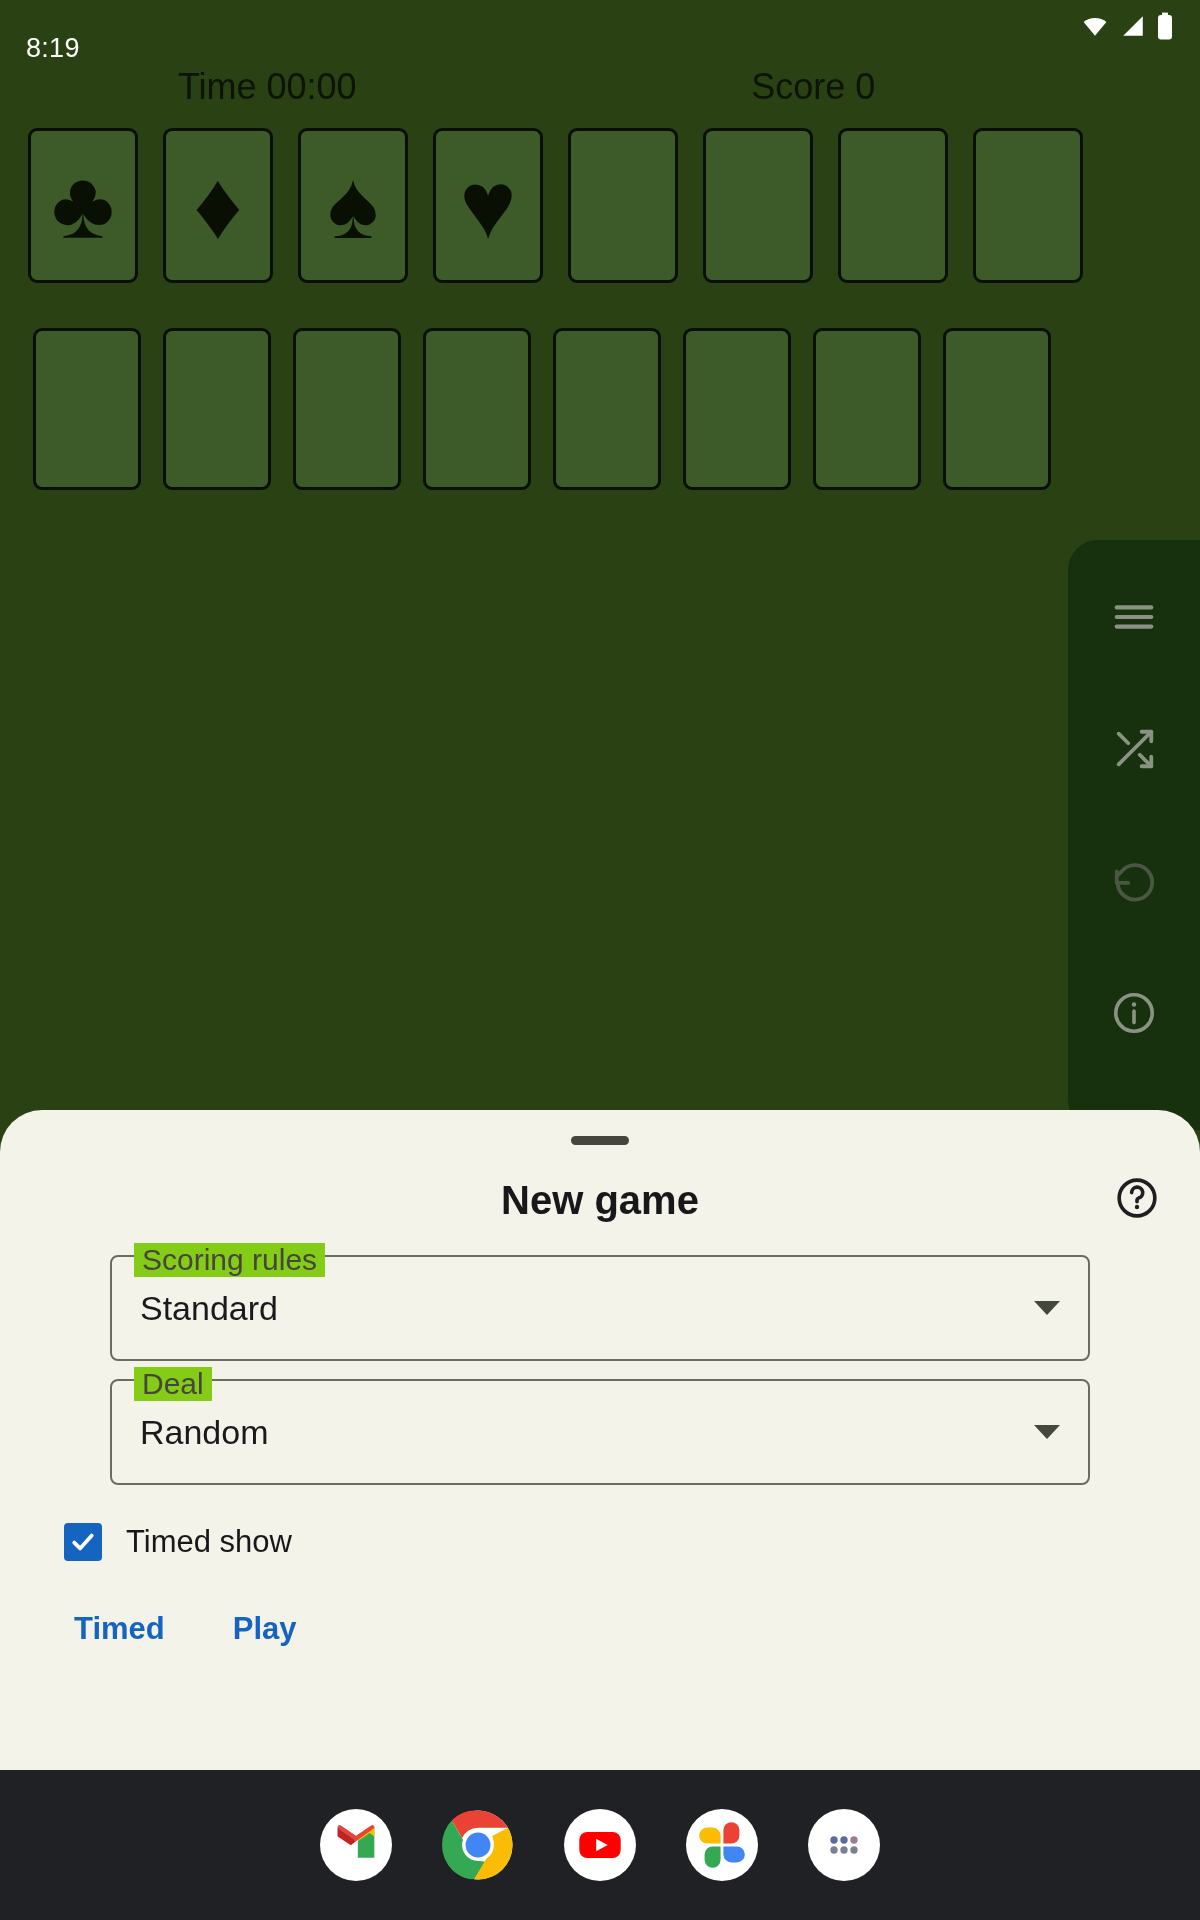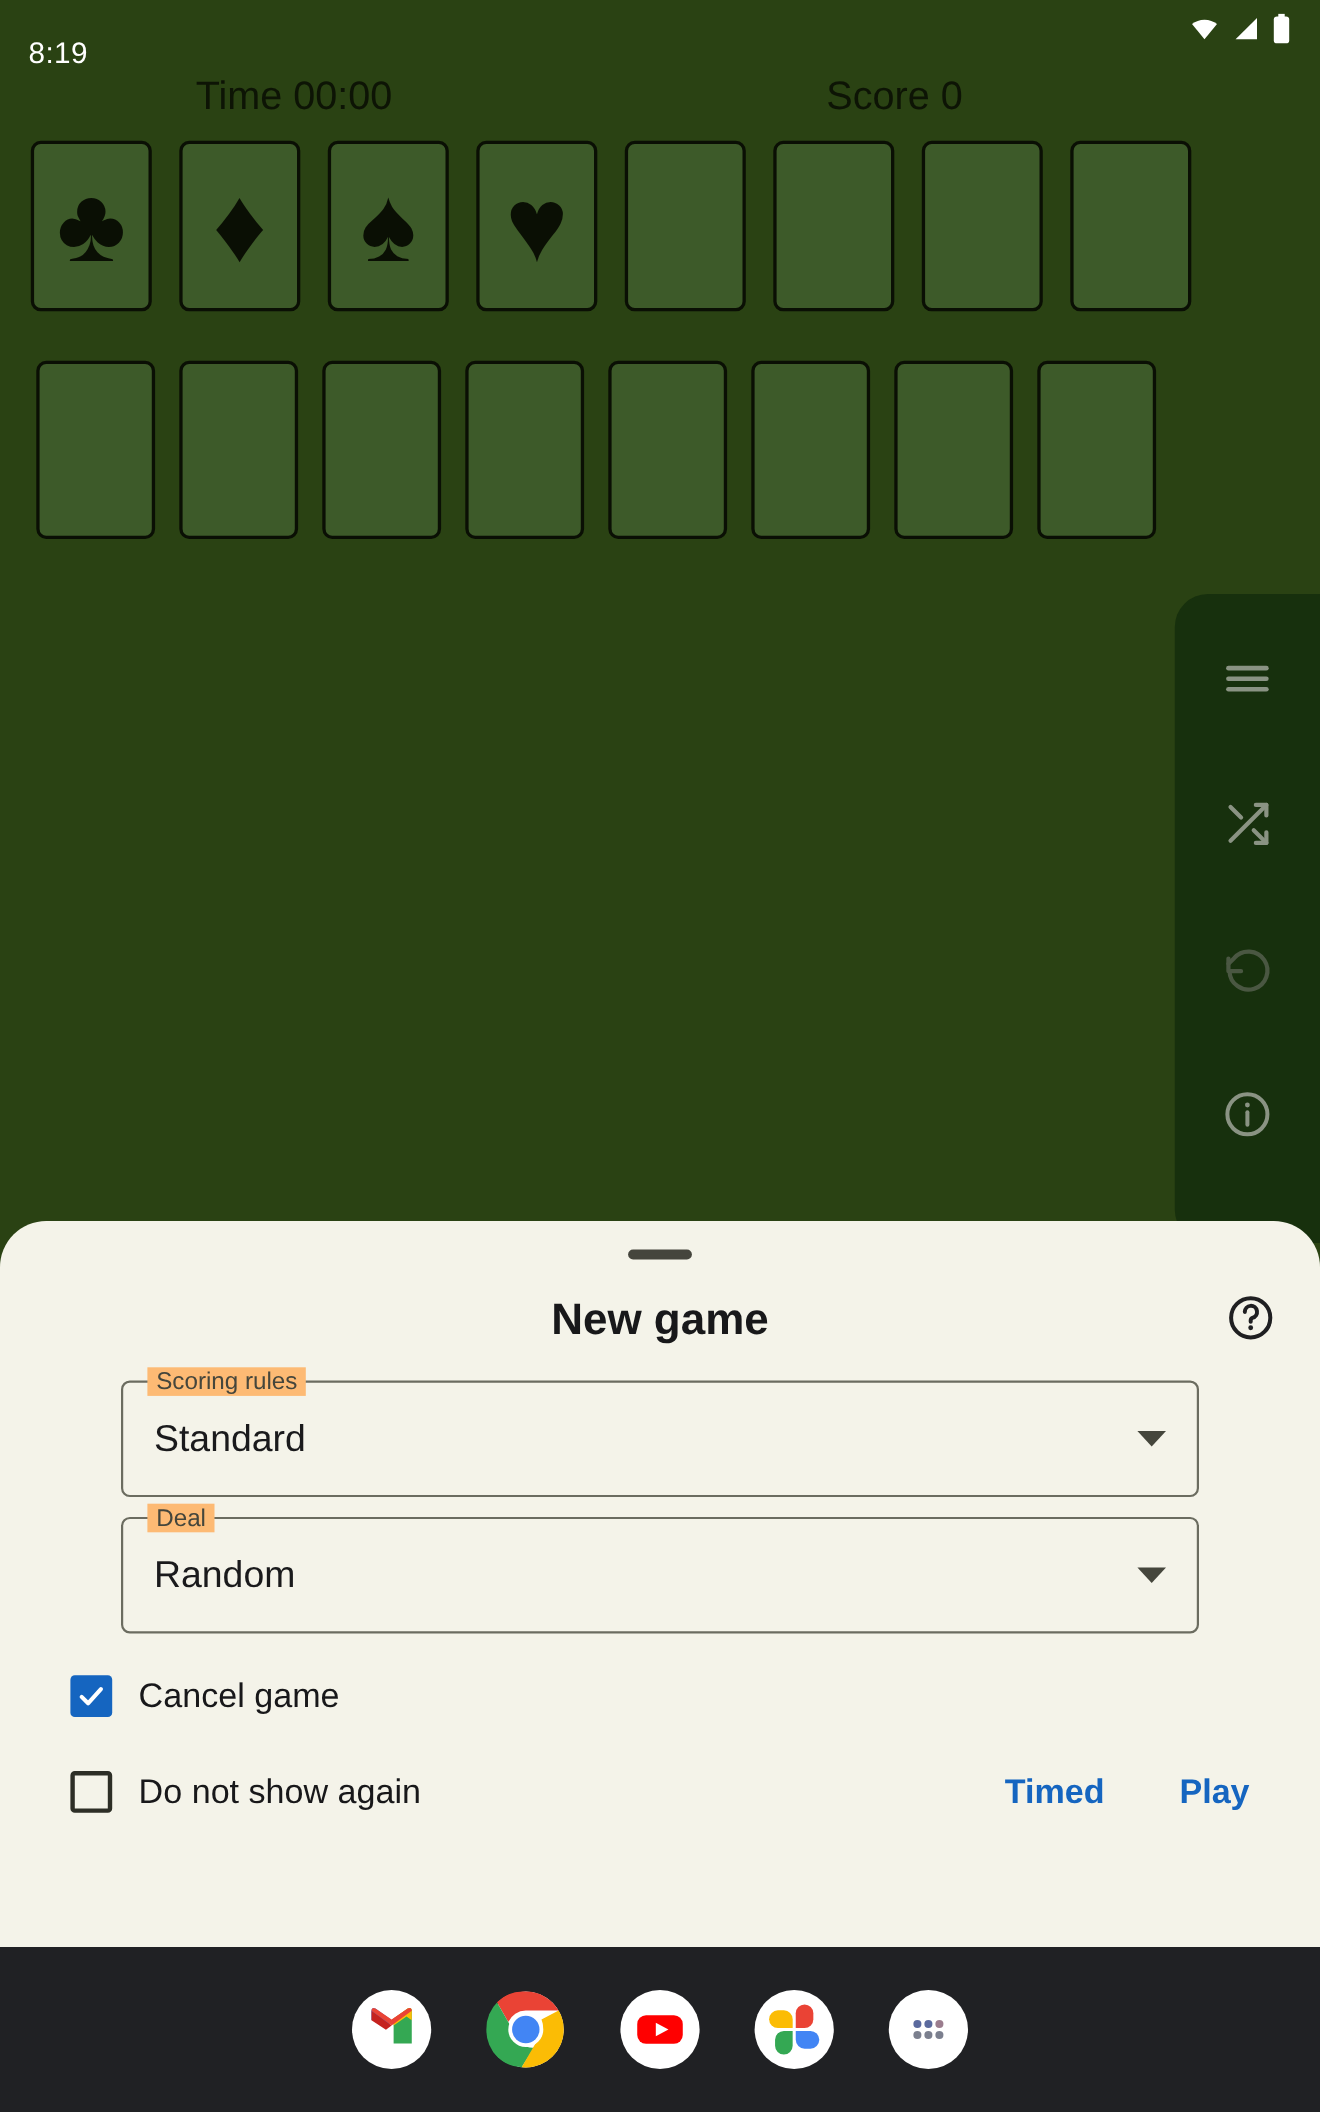--- a/index.html
+++ b/index.html
@@ -80,21 +80,21 @@
   }
 
   
   .field{
     position:relative; margin:0 84px 18px; height:106px;
     border:2px solid #6b6c60; border-radius:8px;
     display:flex; align-items:center; padding:0 28px;
   }
   .field-label{
     position:absolute; top:-14px; left:22px; padding:0 8px;
-    background:#fdba74; font-size:22px; color:#45463c;
+    background:#84cc16; font-size:30px; color:#45463c;
   }
   .field-value{ font-size:34px; color:#1a1a1c; }
   .field-arrow{
     position:absolute; right:28px; top:50%; transform:translateY(-50%);
     width:0; height:0; border-left:13px solid transparent;
     border-right:13px solid transparent; border-top:14px solid #45463c;
   }
 
   
   .check-row{ display:flex; align-items:center; gap:24px; }
@@ -267,28 +267,24 @@
         <span class="field-arrow"></span>
       </div>
     </div>
 
   <div class="check-row" id="timed-row">
     <span class="checkbox checked">
       <svg width="28" height="28" viewBox="0 0 24 24" fill="none" stroke="#ffffff" stroke-width="3.2" stroke-linecap="round" stroke-linejoin="round">
         <path d="M4.5 12.5 9.5 17.5 19.5 6.5"></path>
       </svg>
     </span>
-    <span class="check-label">Cancel game</span>
+    <span class="check-label">Timed show</span>
   </div>
 
   <div id="footer-row">
-    <div class="check-row">
-      <span class="checkbox unchecked"></span>
-      <span class="check-label">Do not show again</span>
-    </div>
     <div id="action-buttons">
       <button class="text-button">Timed</button>
       <button class="text-button">Play</button>
     </div>
   </div>
 
 </div>
 
 <div id="nav-bar">
 

